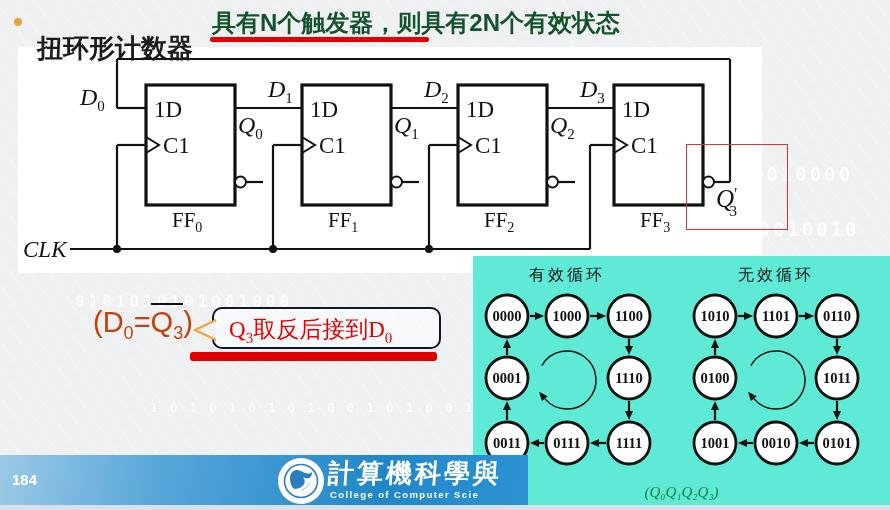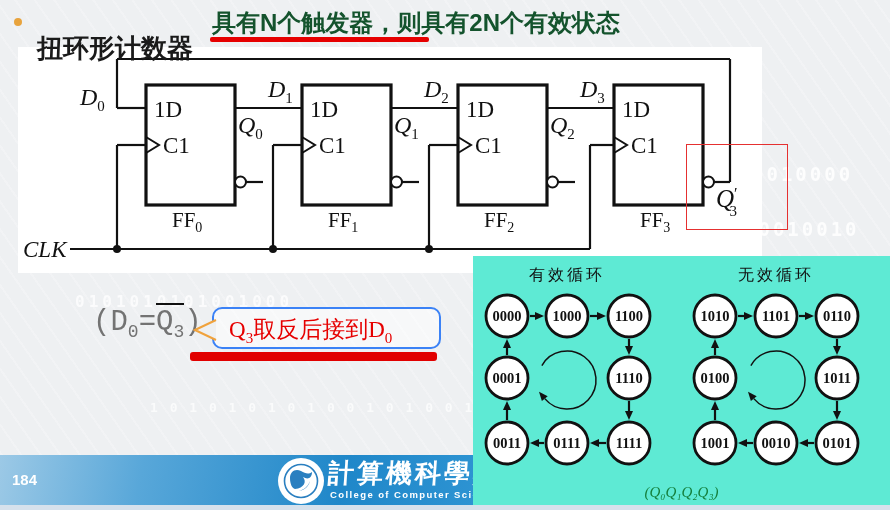--- a/index.html
+++ b/index.html
@@ -27,39 +27,39 @@
   #annotation-underline{position:absolute;left:210px;top:37px;width:219px;height:5px;border-radius:2px;z-index:3;}
 
   
   #circuit-panel{position:absolute;left:18px;top:47px;width:744px;height:226px;background:#fff;z-index:2;}
   #circuit-svg{position:absolute;left:0;top:0;}
   #q3-red-box{position:absolute;left:686px;top:144px;width:100px;height:84px;
       border:1.6px solid #e53030;z-index:4;}
 
   
   #formula{position:absolute;left:93px;top:306px;z-index:3;
-      font-family:Liberation Mono, monospace;font-size:29px;color:#737373;}
+      font-family:Liberation Sans, sans-serif;font-size:29px;color:#c2410c;}
   #formula sub{font-size:18px;}
   .overbar{border-top:2.4px solid #111;padding-top:1px;}
   #callout{position:absolute;left:212px;top:307px;width:229px;height:42px;z-index:3;
-      border:2px solid #3b82f6;border-radius:10px;background:rgba(255,255,255,.55);
+      border:2px solid #0f172a;border-radius:10px;background:rgba(255,255,255,.55);
       font-family:"Liberation Serif",serif;font-size:23px;color:#e60000;
       line-height:42px;padding-left:15px;box-sizing:border-box;white-space:nowrap;}
   #callout sub{font-size:15px;}
   #callout-pointer{position:absolute;left:-21px;top:10px;}
   #formula-underline{position:absolute;left:190px;top:352px;width:247px;height:9px;
       background:#e10000;border-radius:3px;z-index:3;}
 
   
   #state-panel{position:absolute;left:473px;top:256px;width:417px;height:249px;background:#5eead4;z-index:2;}
   #state-caption{position:absolute;left:473px;top:484px;width:417px;text-align:center;z-index:3;
       font-family:"Liberation Serif",serif;font-style:italic;font-size:15px;color:#15803d;}
 
   
-  #footer{position:absolute;left:0;top:455px;width:473px;height:50px;z-index:2;overflow:hidden;
+  #footer{position:absolute;left:0;top:455px;width:528px;height:50px;z-index:2;overflow:hidden;
       background:linear-gradient(100deg,#9cc9e6 0%,#58a7d9 30%,#1f87c9 72%,#2d93d2 100%);}
   #page-number{position:absolute;left:12px;top:16px;color:#fff;font-weight:bold;font-size:15px;}
   #college-logo{position:absolute;left:277px;top:2px;}
   #logo-cn{position:absolute;left:328px;top:1px;color:#fff;font-size:26px;font-weight:bold;
       font-family:"Liberation Serif",serif;letter-spacing:3px;white-space:nowrap;transform:skewX(-4deg);}
   #logo-en{position:absolute;left:330px;top:34px;color:#fff;font-size:9.5px;font-weight:bold;
       letter-spacing:1.4px;white-space:nowrap;}
   #bottom-strip{position:absolute;left:0;top:505px;width:890px;height:5px;background:#d6e1ec;z-index:3;}
 </style>
 </head>

